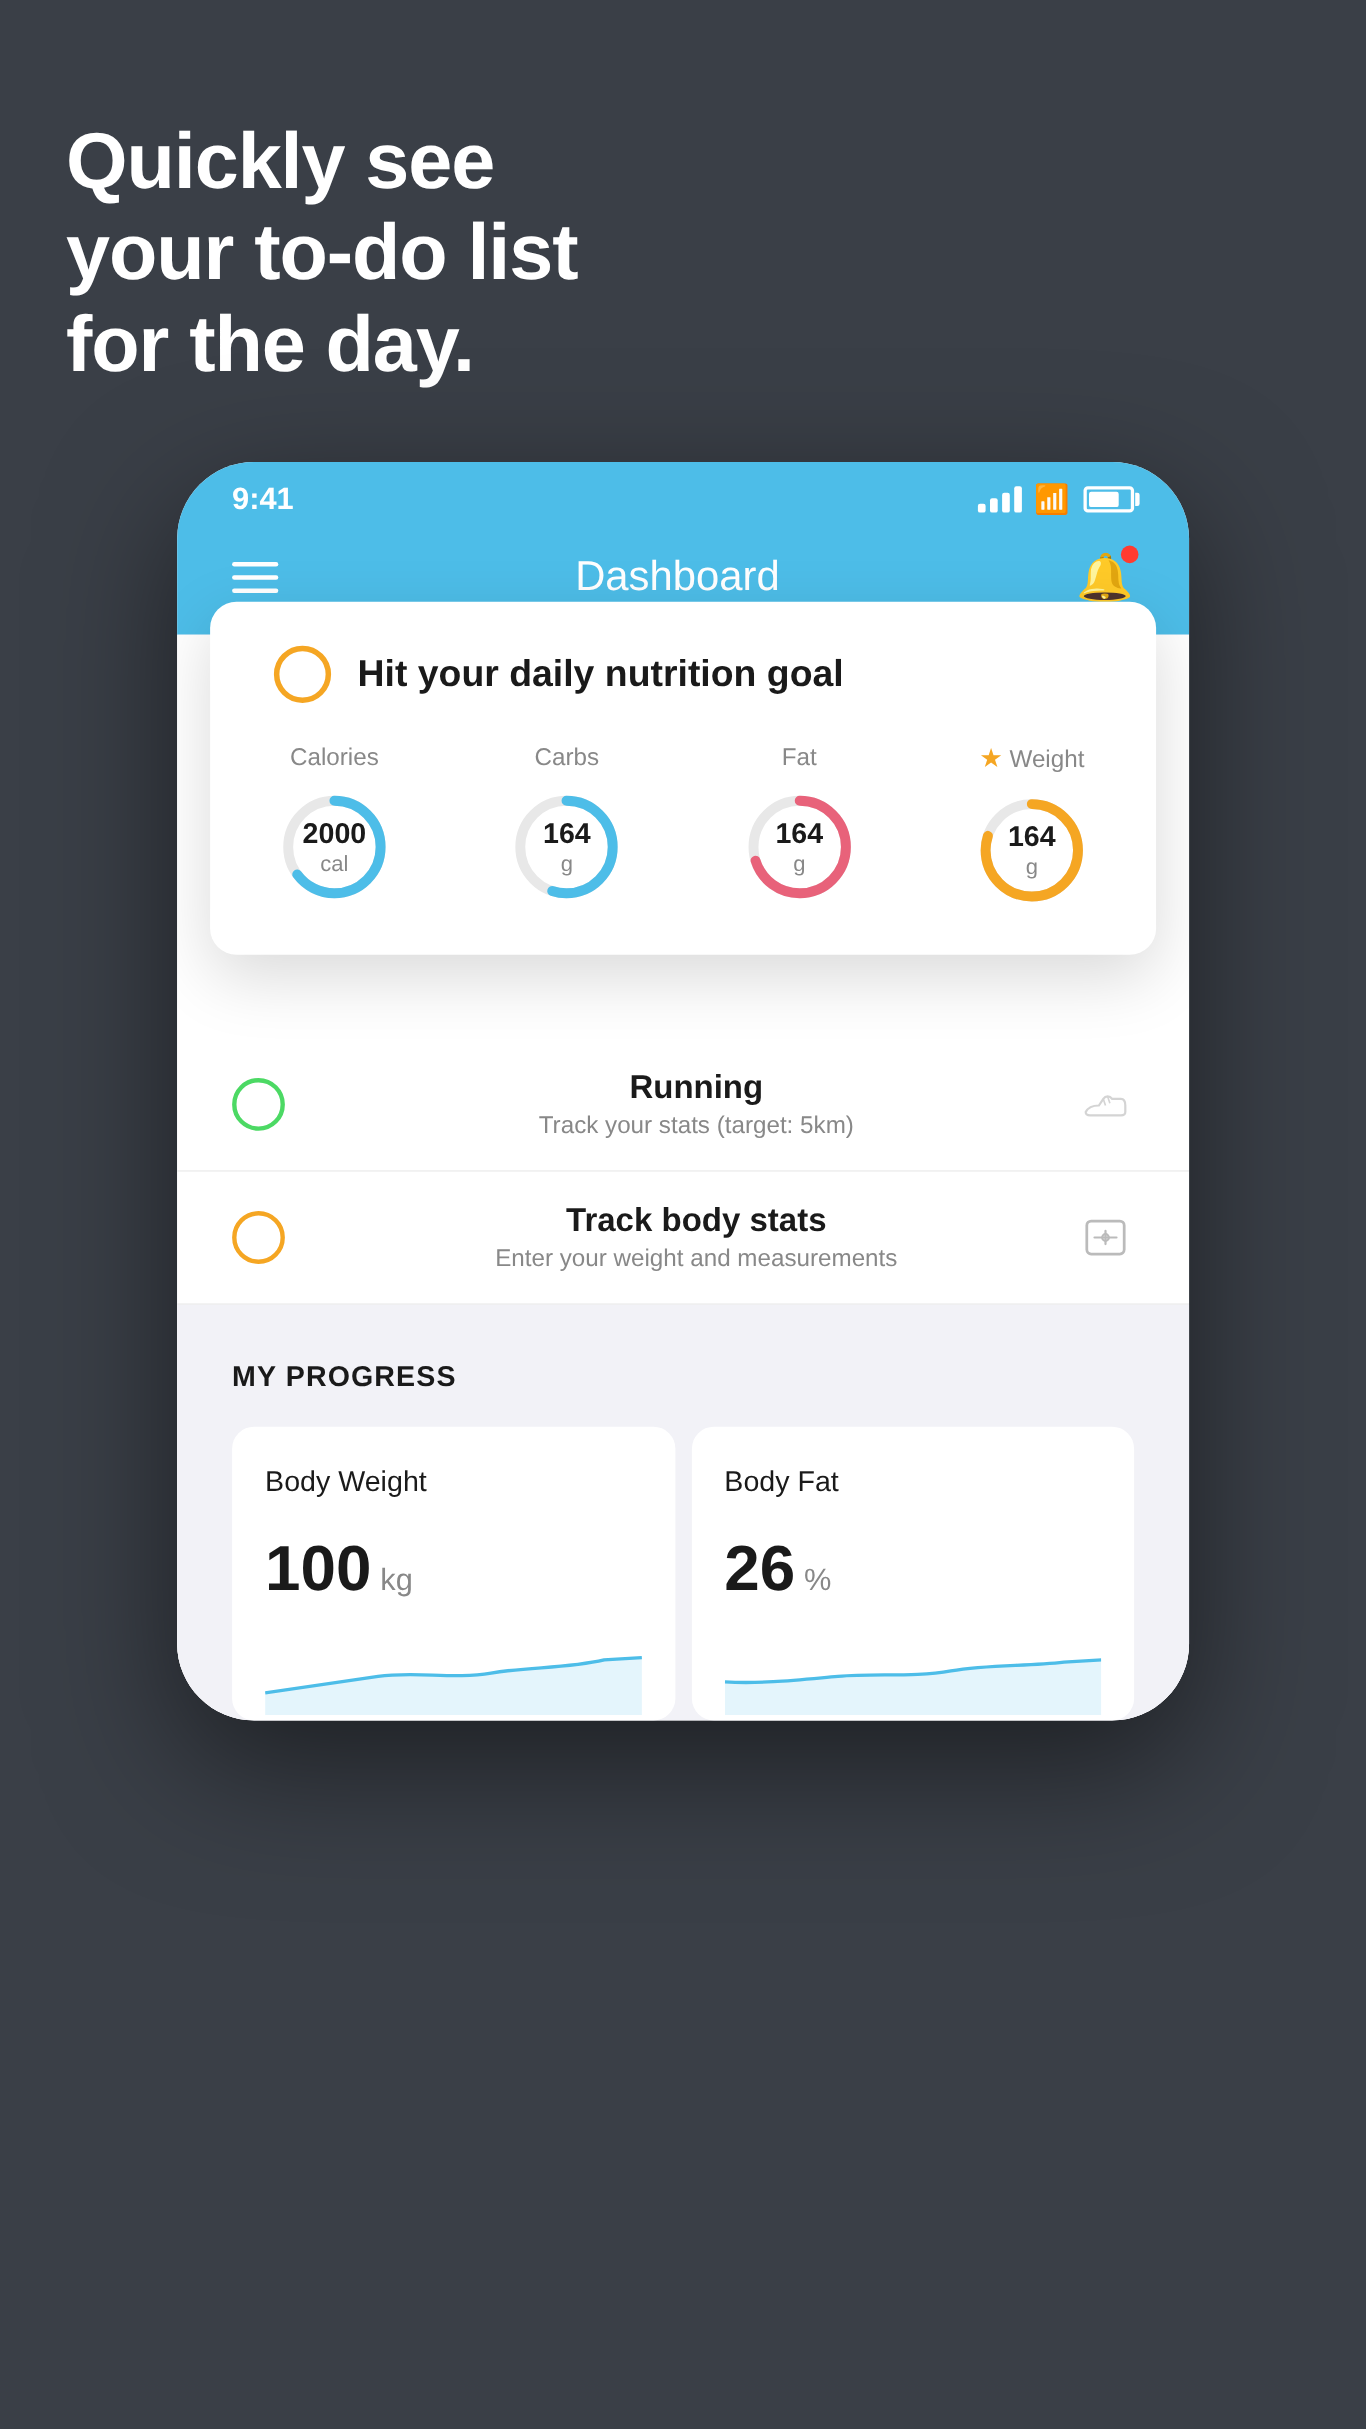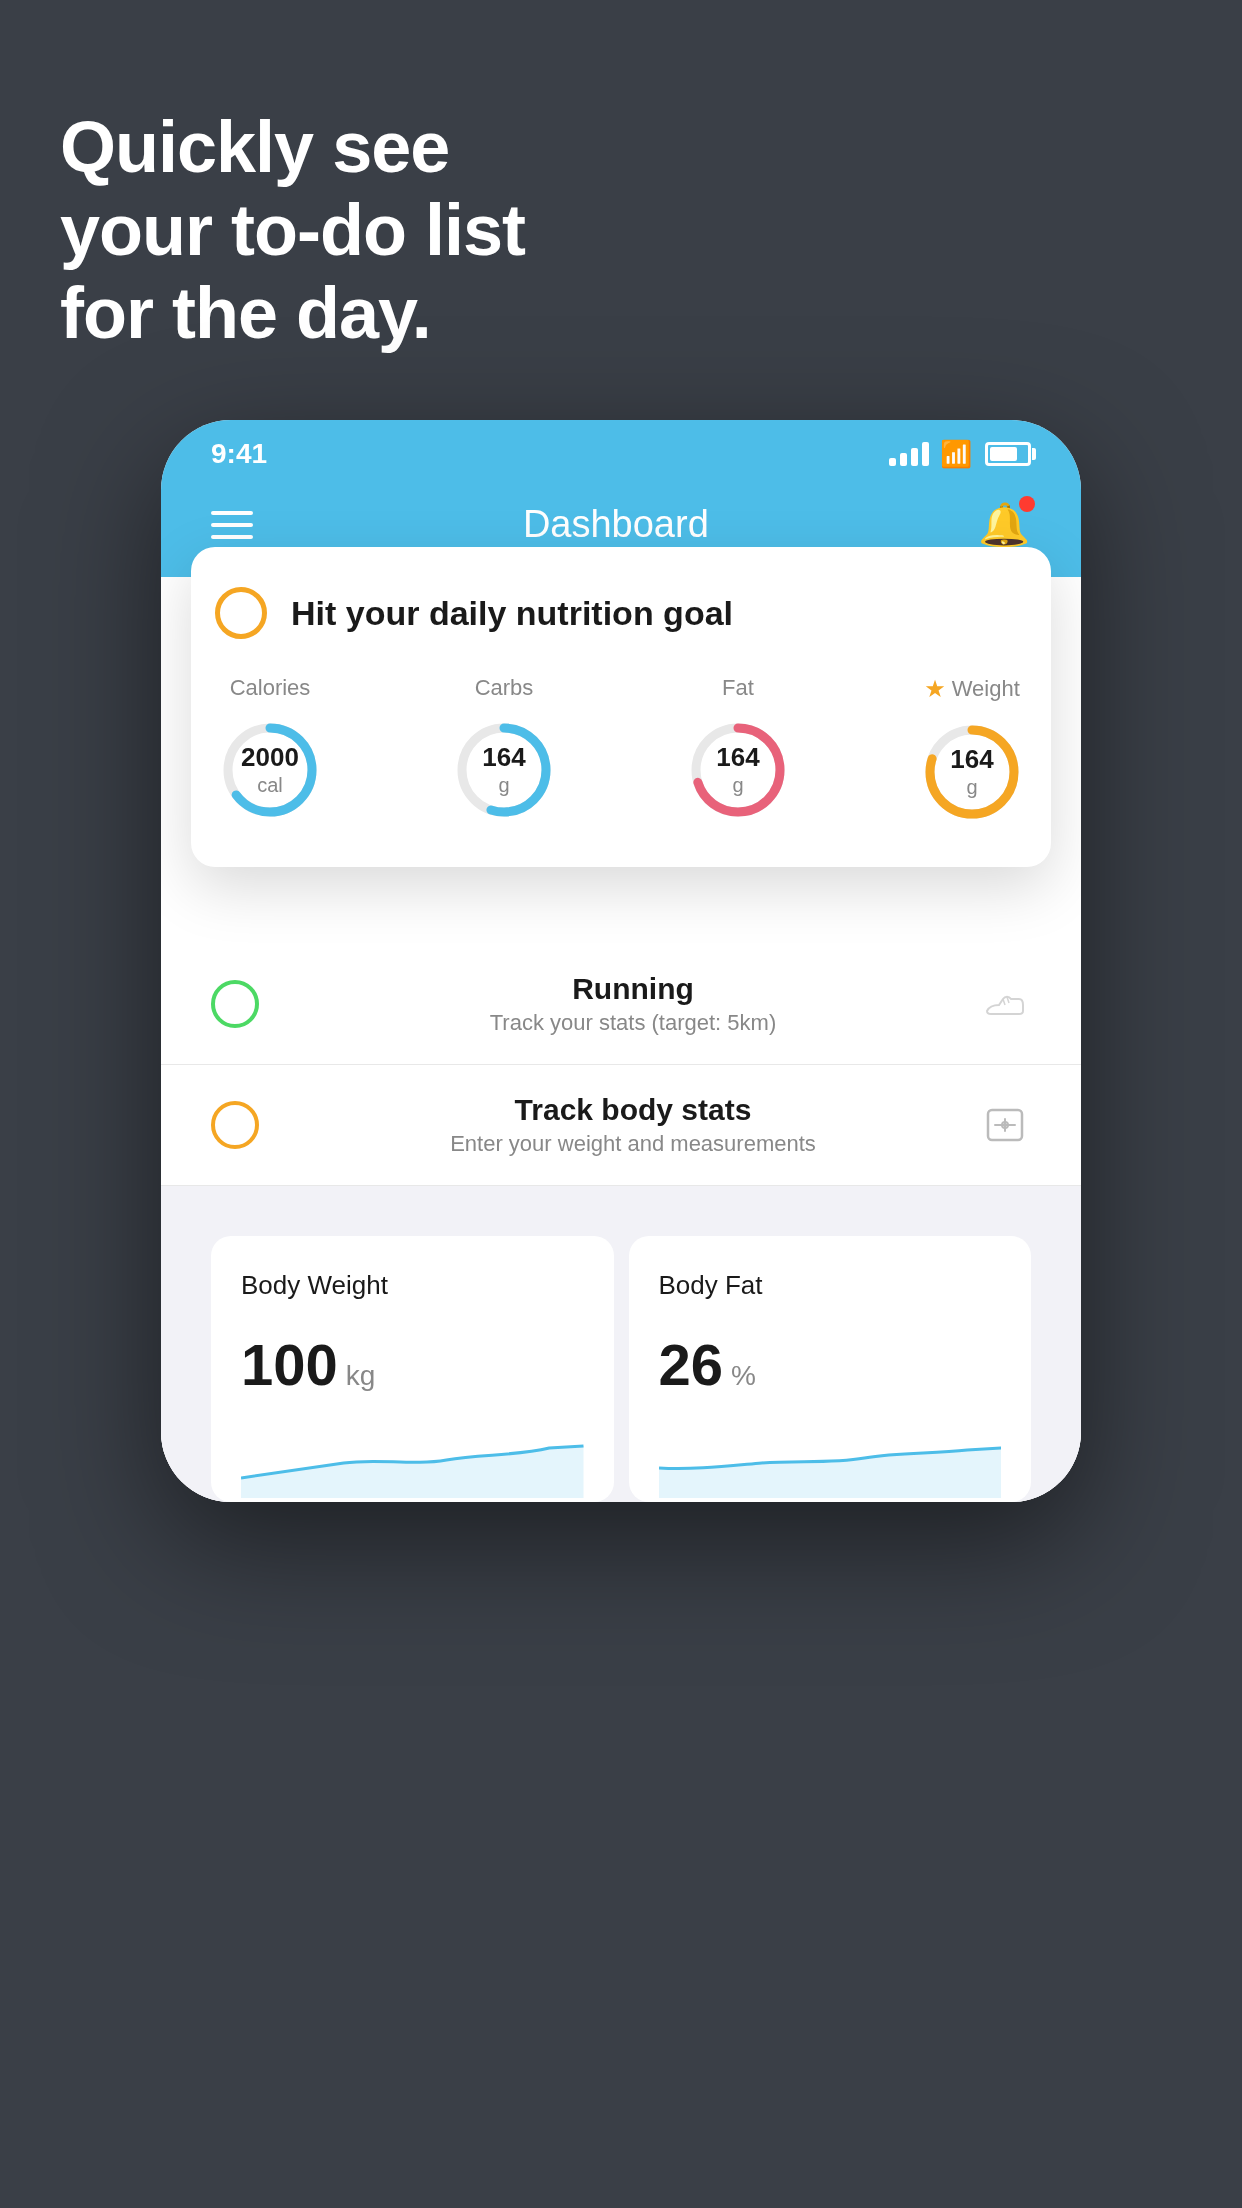--- a/index.html
+++ b/index.html
@@ -170,21 +170,21 @@
     }
 
     
     .floating-card {
       position: absolute;
       top: -30px;
       left: 30px;
       right: 30px;
       background: white;
       border-radius: 24px;
-      padding: 40px 24px;
+      padding: 40px 58px;
       box-shadow: 0 20px 60px rgba(0,0,0,0.15);
       z-index: 10;
     }
 
     .card-title-row {
       display: flex;
       align-items: center;
       gap: 24px;
       margin-bottom: 36px;
     }
@@ -534,20 +534,21 @@
             <svg width="40" height="36" viewBox="0 0 40 36" fill="none" xmlns="http://www.w3.org/2000/svg">
               <rect x="3" y="3" width="34" height="30" rx="4" stroke="#bbb" stroke-width="2.5" fill="none"></rect>
               <path d="M10 18 L30 18 M20 12 L20 24" stroke="#bbb" stroke-width="2" stroke-linecap="round"></path>
               <circle cx="20" cy="18" r="3" stroke="#bbb" stroke-width="2" fill="none"></circle>
             </svg>
           </div>
         </div>
 
 
         <div class="progress-section">
+          <div class="progress-title">MY PROGRESS</div>
           <div class="progress-cards">
 
             <div class="progress-card">
               <div class="progress-card-title">Body Weight</div>
               <div class="progress-value-row">
                 <span class="progress-value">100</span>
                 <span class="progress-unit">kg</span>
               </div>
               <svg class="mini-chart" viewBox="0 0 300 70" preserveAspectRatio="none">
                 <path class="chart-area" d="M0,50 C30,45 60,40 90,35 C120,30 150,38 180,32 C210,26 240,28 270,20 L300,18 L300,70 L0,70 Z"></path>

